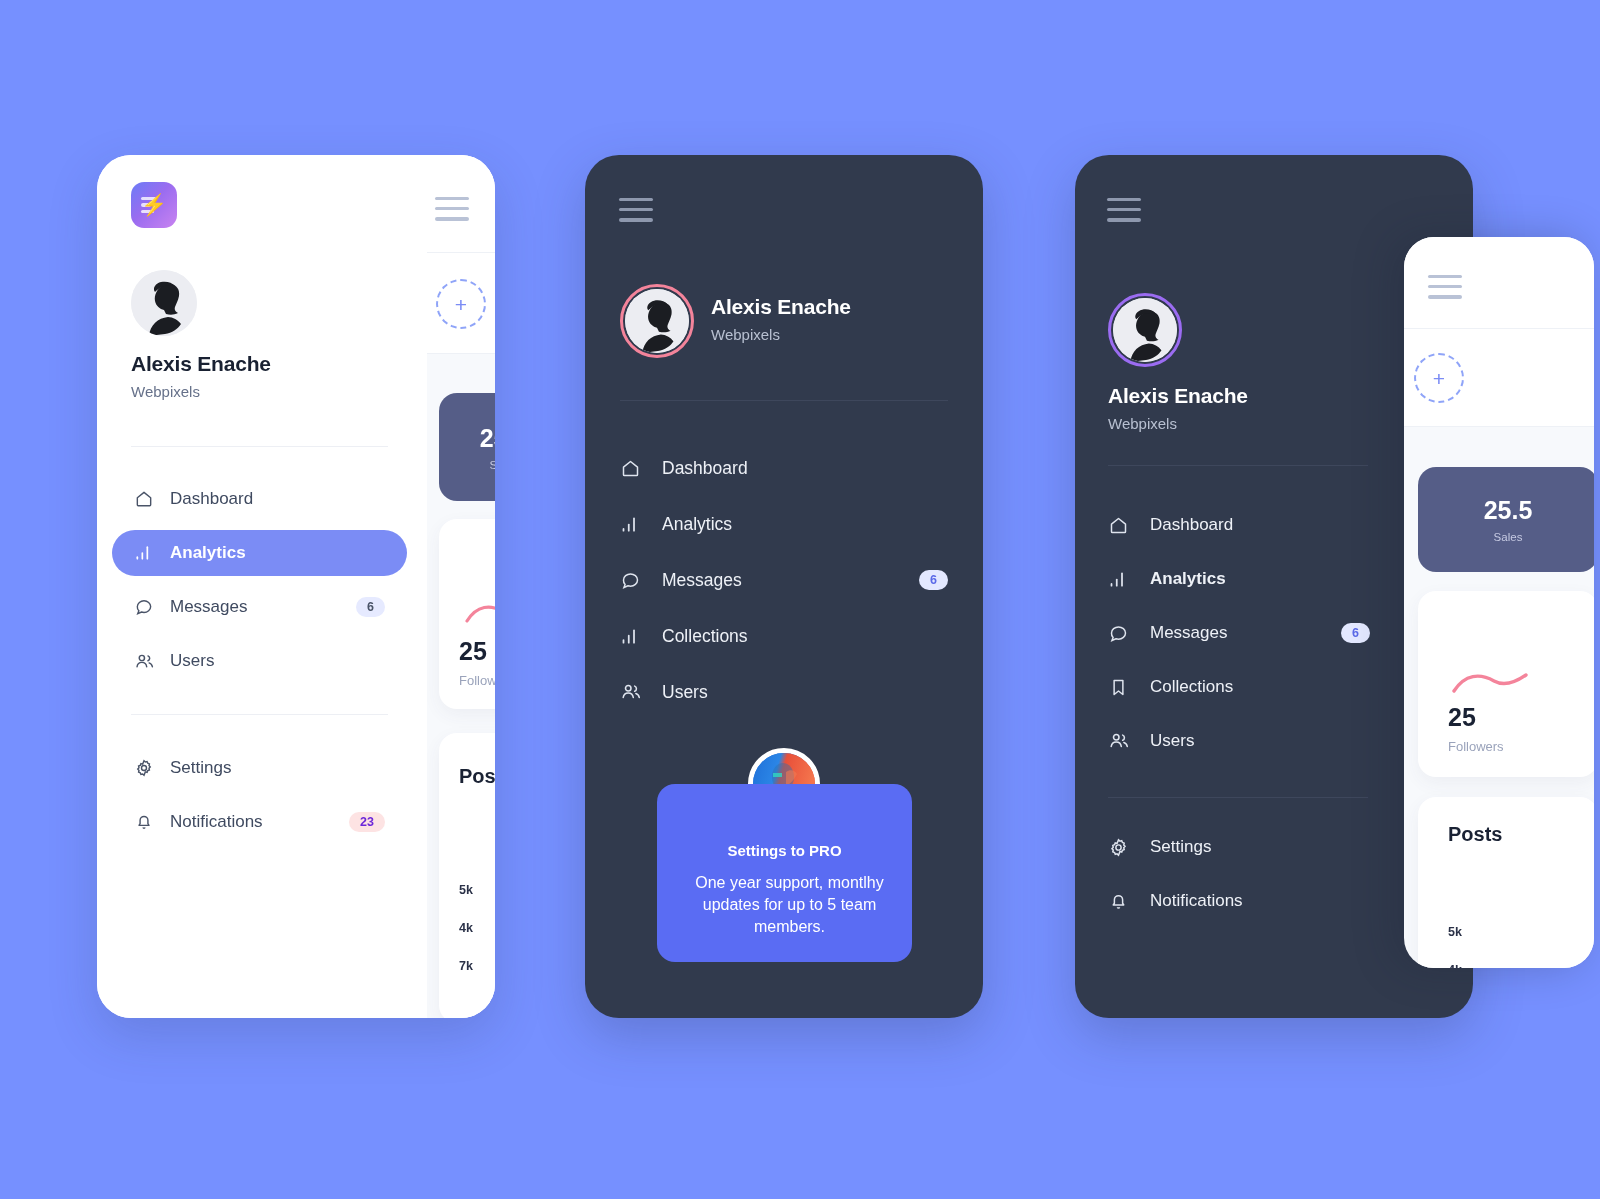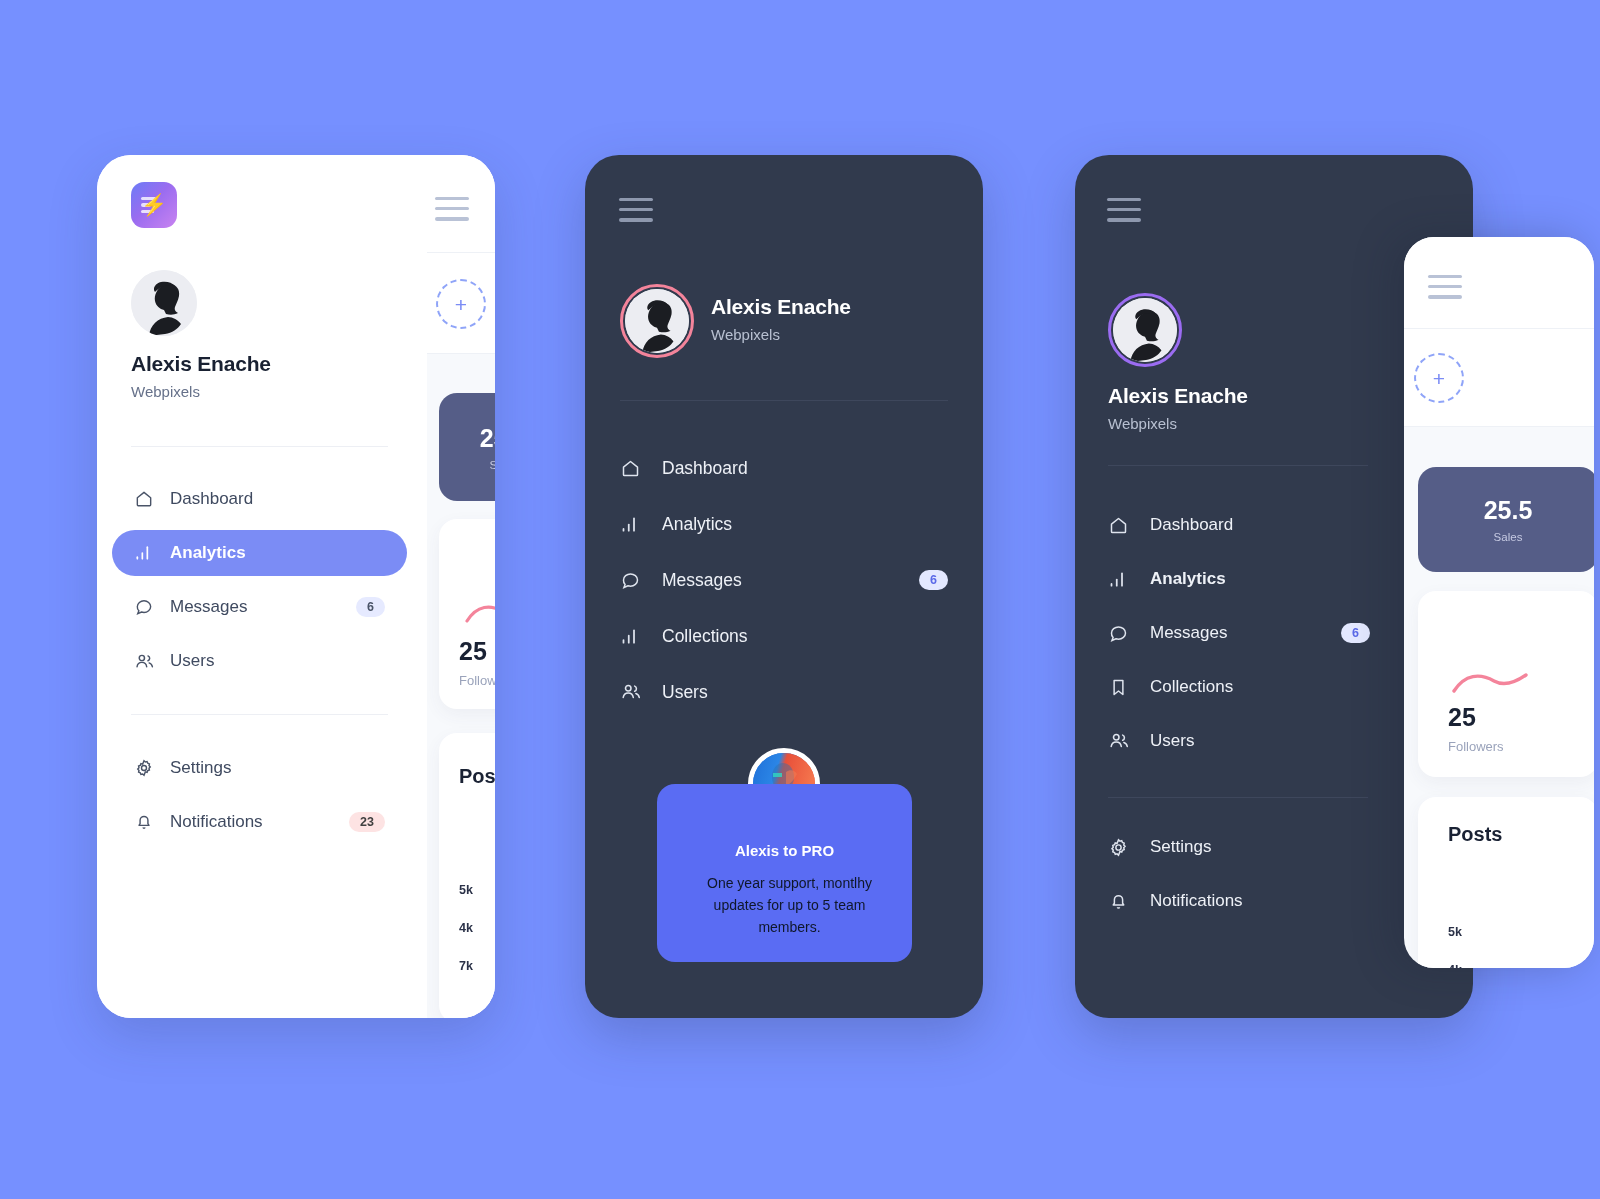--- a/index.html
+++ b/index.html
@@ -77,21 +77,21 @@
   .nav1 .ic { width: 26px; display:flex; align-items:center; color: #4a5468; flex: none; }
   .nav1 .lbl { font-size: 17px; color: #3f4a60; margin-left: 10px; }
   .nav1.active { background: #7b8cf5; }
   .nav1.active .ic { color: #fff; }
   .nav1.active .lbl { color: #fff; font-weight: 700; }
   .badge {
     margin-left: auto; font-size: 12.5px; font-weight: 700;
     padding: 4px 11px; border-radius: 11px; line-height: 1;
   }
   .badge.blue { background: #e6eaff; color: #4a5468; }
-  .badge.red  { background: #fde3e3; color: #404040; text-align: right; }
+  .badge.red  { background: #fde3e3; color: #6d28d9; text-align: right; }
 
   .navlist-1b { position: absolute; left: 112px; top: 745px; width: 295px; }
 
   
   .p1-content {
     position: absolute; left: 330px; top: 0; width: 68px; height: 100%;
     background: #f7f9fc; z-index: 2;
   }
   .content-topbar {
     position: absolute; left: 0; top: 0; right: 0; height: 98px;
@@ -159,21 +159,21 @@
     border-radius: 50%; border: 5px solid #fff; overflow: hidden; z-index: 5;
     background: linear-gradient(120deg,#2d7fe0 0%, #1f5fd0 35%, #e8503a 68%, #f06a4a 100%);
   }
   .pro-avatar svg { display: block; width: 100%; height: 100%; }
   .pro-title {
     position: absolute; left: 0; right: 0; top: 58px;
     font-size: 15px; font-weight: 700; color: #fff;
   }
   .pro-desc {
     position: absolute; left: 28px; right: 18px; top: 88px;
-    font-size: 14px; line-height: 22px; color: #0f172a;
+    font-size: 16px; line-height: 22px; color: #ffffff;
   }
 
   
   #phone3 {
     left: 1075px; top: 155px; width: 398px; height: 863px;
     box-shadow: 0 18px 50px rgba(40,50,90,.25);
   }
   #p3-avatar {
     position: absolute; left: 1108px; top: 293px; width: 74px; height: 74px;
     border: 3px solid #9b6cf2; border-radius: 50%; padding: 2px; background: #313a4d;
@@ -402,21 +402,21 @@
             <path d="M3.5 18c.4-3 2.8-5 5.5-5s5.1 2 5.5 5"></path>
           <path d="M16 5.6a3 3 0 0 1 0 5.6"></path>
             <path d="M17.3 13.6c2 .7 3.4 2.4 3.7 4.4"></path>
         </svg>
       </span>
       <span class="lbl">Users</span>
     </div>
   </div>
 
   <div class="pro-card" style="z-index:6;">
-    <div class="pro-title">Alexis to PRO</div>
+    <div class="pro-title">Settings to PRO</div>
     <div class="pro-desc">One year support, montlhy updates for up to 5 team members.</div>
   </div>
   <div class="pro-avatar">
     <svg viewBox="0 0 62 62">
       <defs>
         <linearGradient id="pg" x1="0" y1="0" x2="1" y2="0.3">
           <stop offset="0%" stop-color="#1f6fd8"></stop>
             <stop offset="42%" stop-color="#2b86e6"></stop>
           <stop offset="52%" stop-color="#e8503a"></stop>
             <stop offset="100%" stop-color="#f4754d"></stop>

